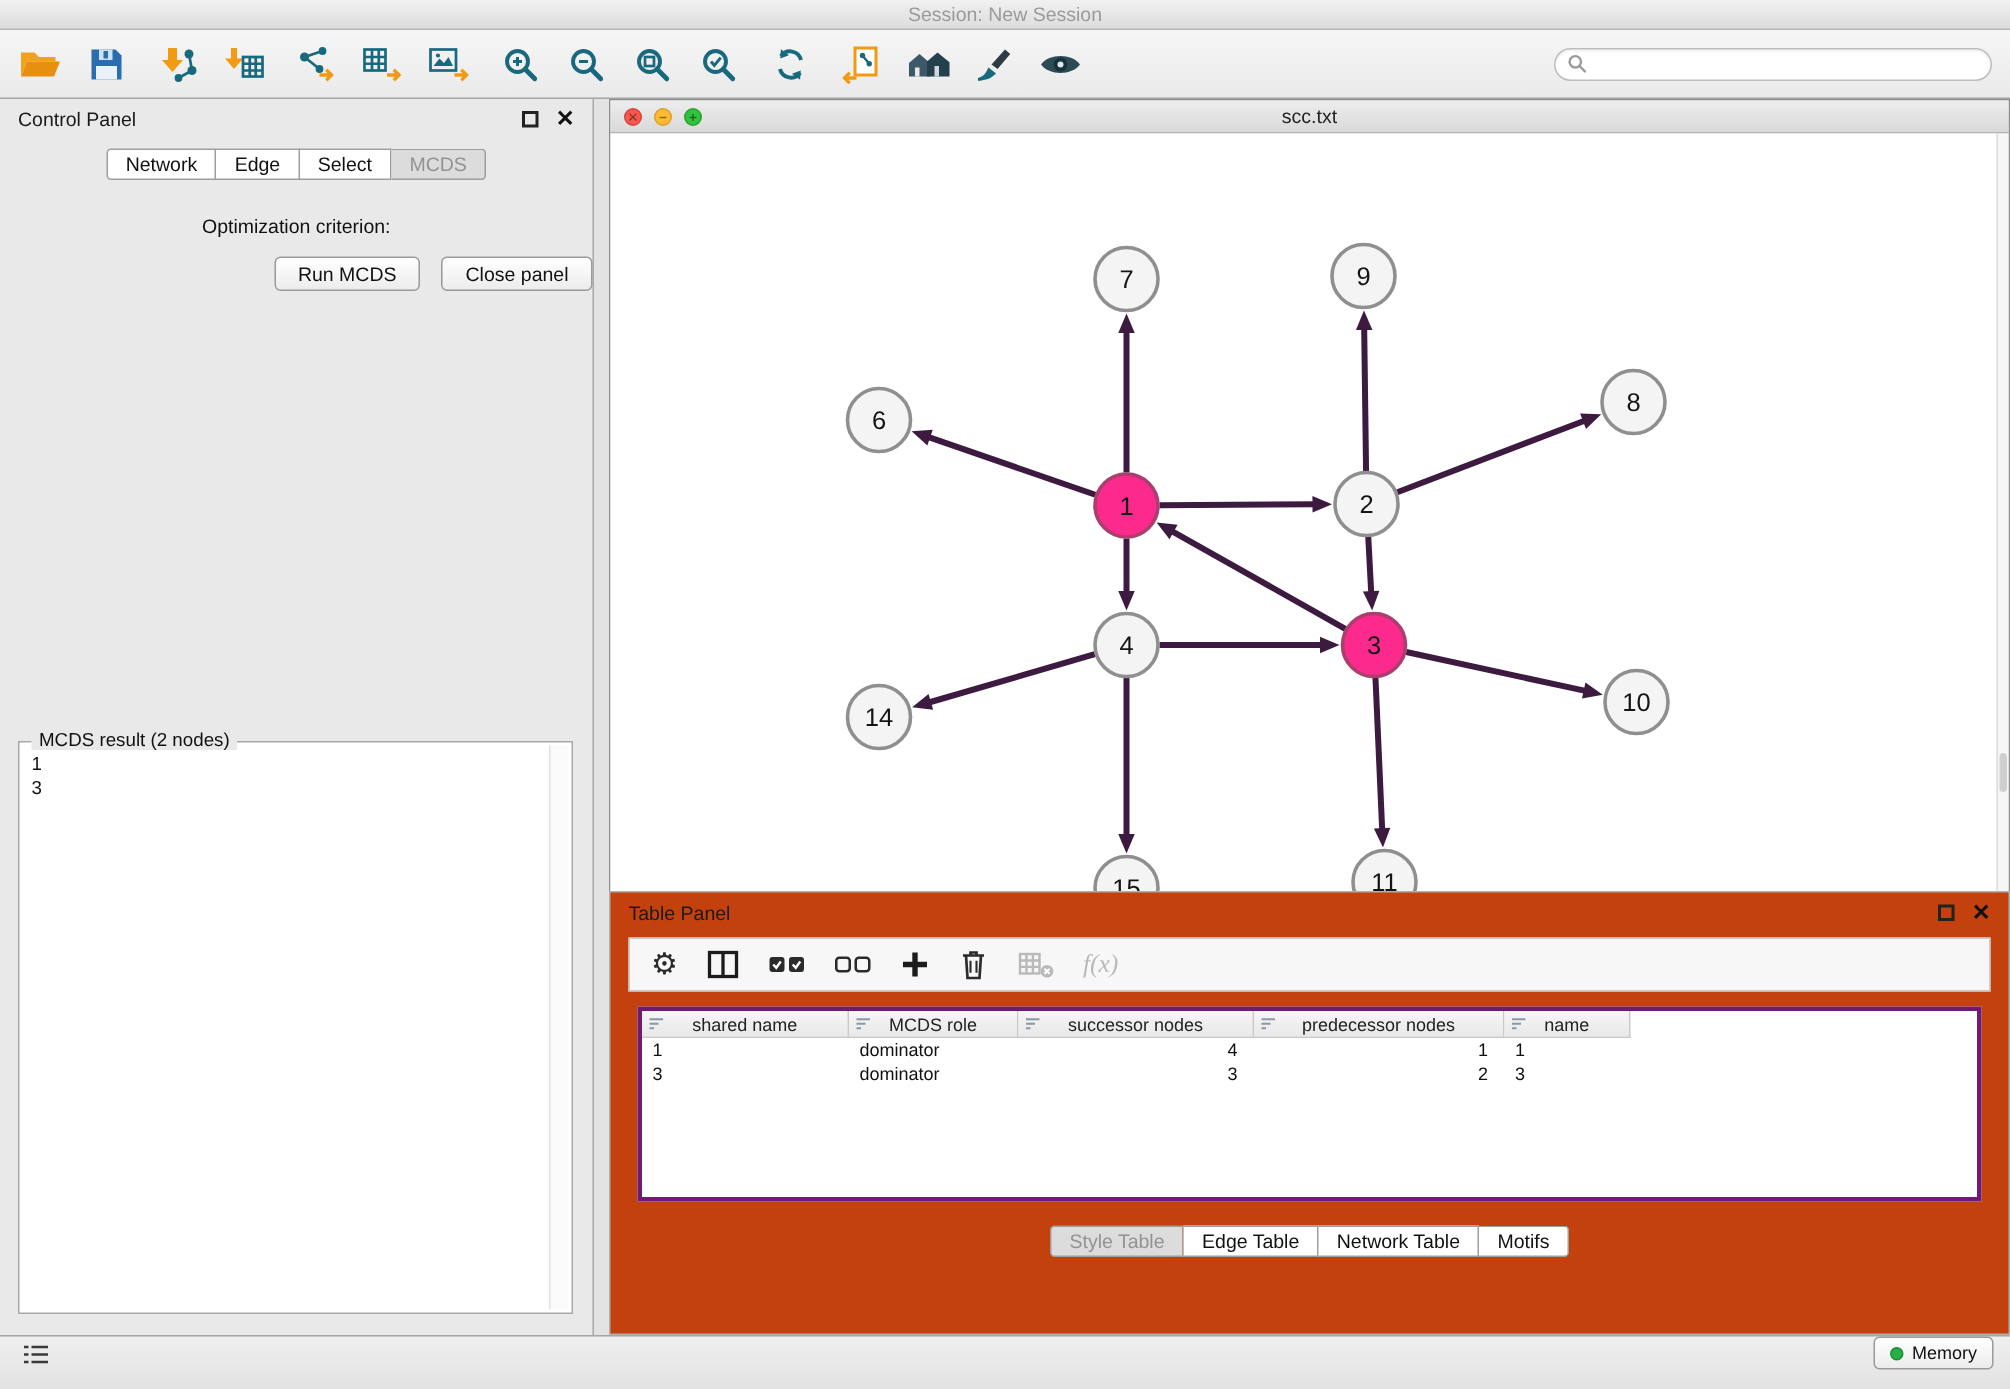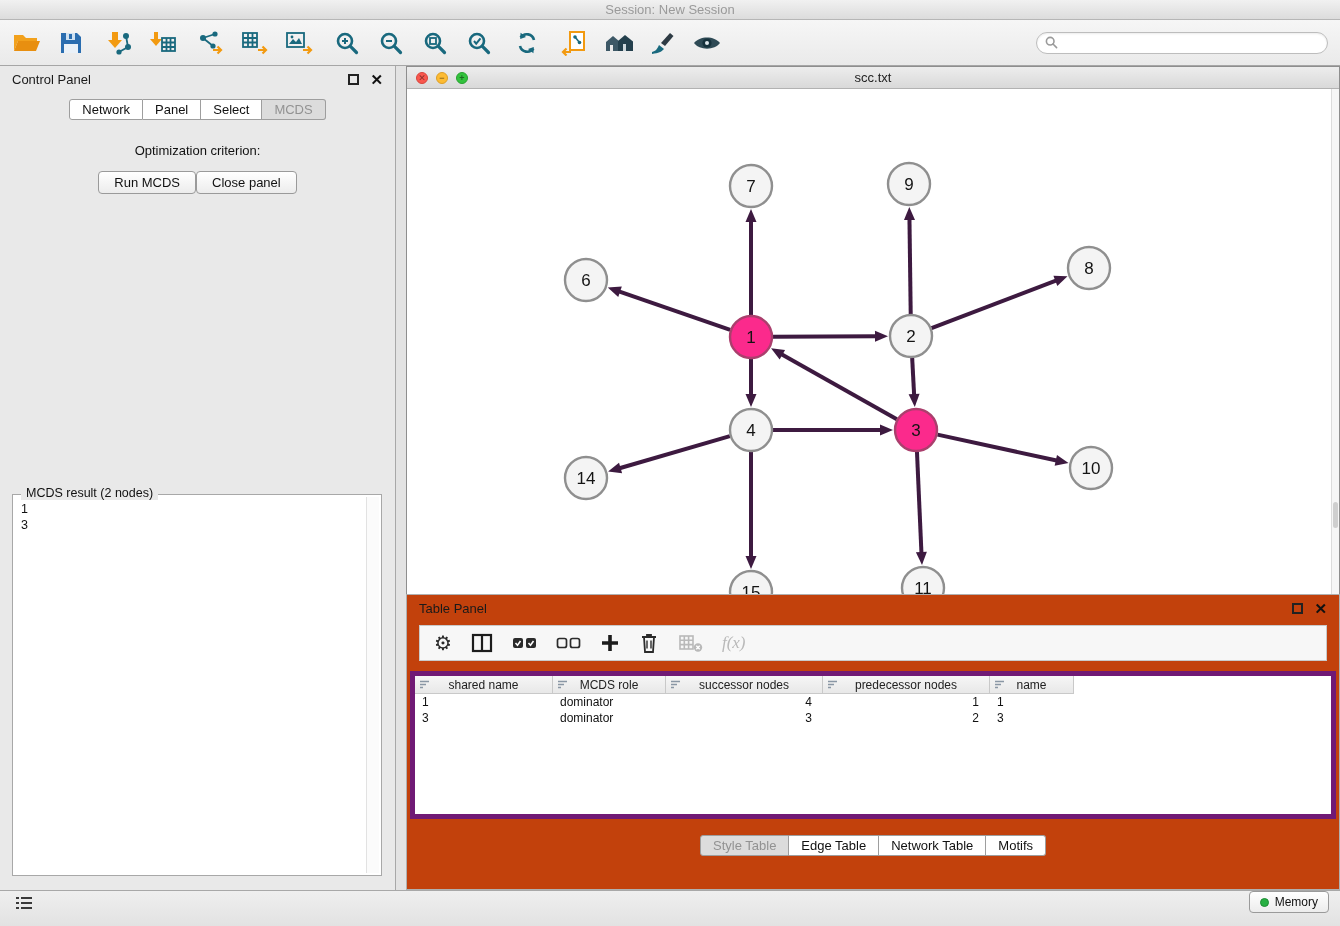--- a/index.html
+++ b/index.html
@@ -28,21 +28,21 @@
   .tab-active{background:#dcdcdc;color:#929292}
 
   
   .control-panel{position:absolute;left:0;top:66px;width:396px;height:824px;background:#e9e9e9;border-right:1px solid #a8a8a8}
   .cp-tabs{display:flex;justify-content:center;margin-top:7px}
   .opt-label{text-align:center;margin-top:23px;font-size:13px}
   .dropdown{margin:9px auto 0;width:312px;height:23px;background:#fff;border:1px solid #9c9c9c;border-radius:3px;display:flex;align-items:center;padding:0 22px 0 9px;font-size:13px;position:relative;cursor:pointer}
   .stepper{position:absolute;right:7px;top:4px;display:flex;flex-direction:column;gap:2px}
   .stepper .up{width:0;height:0;border-left:4px solid transparent;border-right:4px solid transparent;border-bottom:5px solid #4a4a4a}
   .stepper .down{width:0;height:0;border-left:4px solid transparent;border-right:4px solid transparent;border-top:5px solid #4a4a4a}
-  .cp-buttons{display:flex;justify-content:center;margin-top:13px}
+  .cp-buttons{display:flex;justify-content:flex-end;gap:14px;margin-top:13px}
   .btn{font-size:13px;padding:3px 15px;background:linear-gradient(#ffffff,#ececec);border:1px solid #9a9a9a;border-radius:4px;color:#111;cursor:pointer;font-family:"Liberation Sans",sans-serif}
   .result-group{position:absolute;left:12px;right:13px;top:428px;bottom:14px;border:1px solid #a8a8a8;background:#fff}
   .result-legend{position:absolute;top:-9px;left:8px;background:#e9e9e9;padding:0 5px;font-size:12.5px;color:#111}
   .result-list{position:absolute;top:3px;left:3px;right:17px;bottom:3px;font-size:12.5px;line-height:16px;padding:3px 5px}
   .result-scroll{position:absolute;top:2px;bottom:2px;right:2px;width:13px;border-left:1px solid #e2e2e2;background:#fbfbfb}
 
   
   .network-window{position:absolute;left:406px;top:66px;width:934px;height:606px;border:1px solid #8e8e8e;background:#fff}
   .nw-titlebar{height:22px;background:linear-gradient(#ededed,#d9d9d9);border-bottom:1px solid #b2b2b2;position:relative;display:flex;align-items:center;justify-content:center;font-size:13px;color:#222}
   .traffic{position:absolute;left:9px;top:5px;display:flex;gap:8px}
@@ -58,21 +58,21 @@
   .nw-scroll-h{position:absolute;left:0;bottom:0;right:8px;height:8px;border-top:1px solid #dcdcdc;background:#f6f6f6}
   .nw-thumb-v{position:absolute;left:1px;right:1px;top:72%;height:26px;background:#cfcfcf;border-radius:3px}
   .nw-thumb-h{position:absolute;top:1px;bottom:1px;left:49%;width:26px;background:#cfcfcf;border-radius:3px}
 
   
   .table-panel{position:absolute;left:406px;top:594px;width:934px;height:296px;background:#c2410c;border:1px solid #b0b0b0}
   .tp-toolbar{margin:4px 12px 0;height:36px;background:#f7f7f7;border:1px solid #c9c9c9;display:flex;align-items:center;gap:19px;padding:0 14px}
   .tp-icon{display:flex;align-items:center;justify-content:center;cursor:pointer}
   .gear-glyph{font-size:20px;color:#2b2b2b;line-height:1}
   .fx-glyph{font-family:"Liberation Serif",serif;font-style:italic;font-size:17px;color:#b9b9b9}
-  .tbl-wrap{margin:10px 3px 0;background:#fff;border:5px solid #701a75;height:148px;overflow:hidden}
+  .tbl-wrap{margin:10px 18px 0;background:#fff;border:3px solid #701a75;height:130px;overflow:hidden}
   .tbl-header{display:flex;height:18px}
   .th{position:relative;border-right:1px solid #c9c9c9;border-bottom:1px solid #c9c9c9;background:linear-gradient(#f6f6f6,#e8e8e8);display:flex;align-items:center;justify-content:center;font-size:12px;color:#222;cursor:pointer}
   .th .sort-icon{position:absolute;left:4px;top:3px}
   .tr{display:flex;height:16px;font-size:12px;align-items:center;cursor:default}
   .td{padding:0 7px;overflow:hidden;white-space:nowrap}
   .td.right{text-align:right;padding-right:11px}
   .tp-tabs{display:flex;justify-content:center;margin-top:16px}
 
   
   .statusbar{position:absolute;left:0;top:890px;width:1340px;height:36px;background:linear-gradient(#efefef,#e2e2e2);border-top:1px solid #a8a8a8;display:flex;align-items:flex-start;padding:0 11px}
@@ -247,21 +247,21 @@
 <div class="control-panel">
   <div class="panel-header">
     <span>Control Panel</span>
     <span class="win-btns">
       <span class="float-icon"></span>
       <span class="close-icon">✕</span>
     </span>
   </div>
   <div class="cp-tabs">
       <div class="tab-btn">Network</div>
-      <div class="tab-btn">Panel</div>
+      <div class="tab-btn">Edge</div>
       <div class="tab-btn">Select</div>
       <div class="tab-btn tab-active">MCDS</div>
     </div>
   <div class="opt-label">Optimization criterion:</div>
   <div class="cp-buttons">
     <button class="btn">Run MCDS</button>
     <button class="btn">Close panel</button>
   </div>
   <div class="result-group">
     <span class="result-legend">MCDS result (2 nodes)</span>

